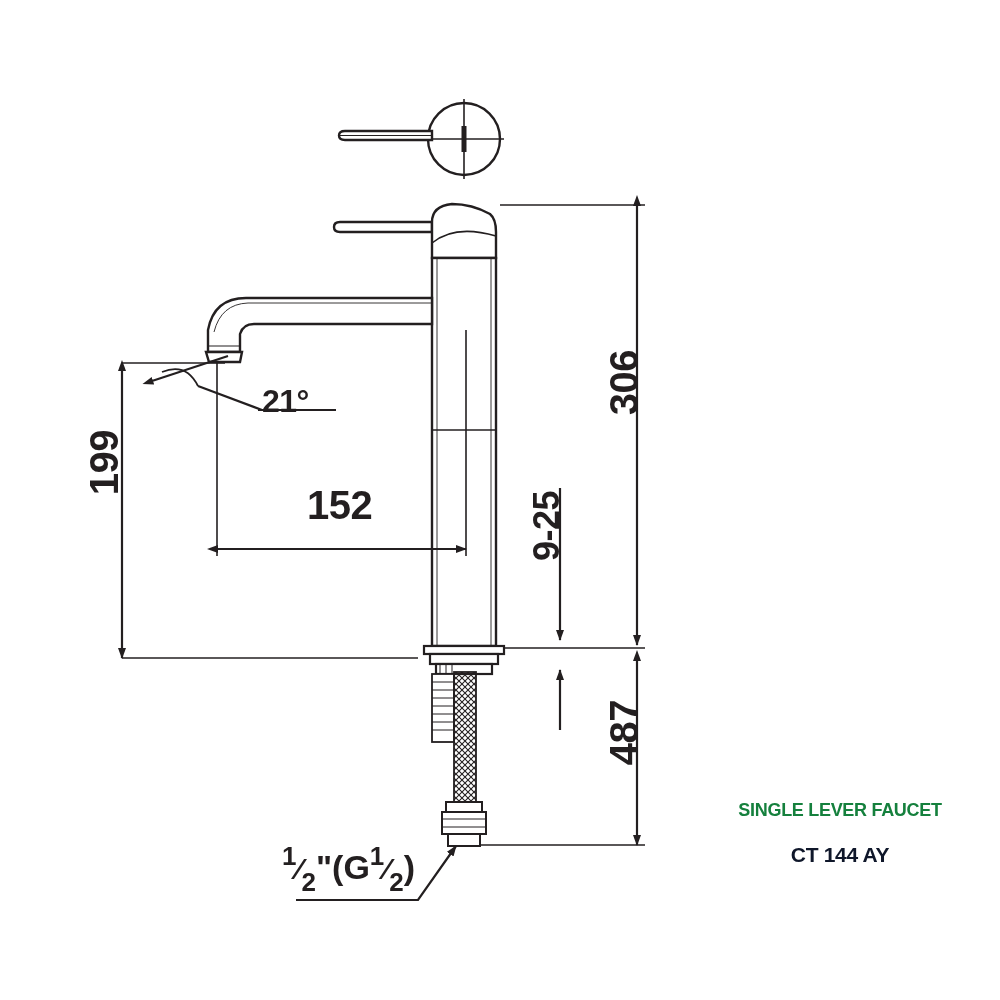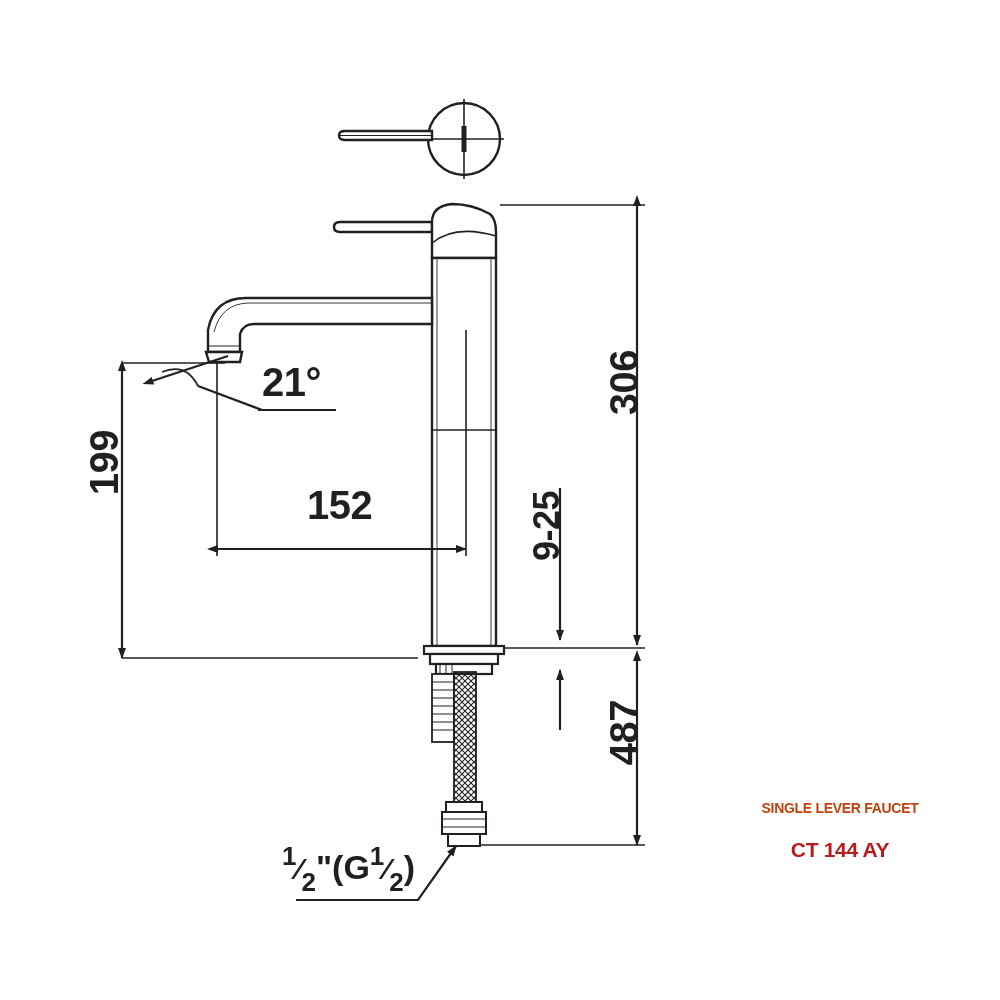--- a/index.html
+++ b/index.html
@@ -60,22 +60,22 @@
     transform: rotate(-90deg);
     transform-origin: center center;
   }
   .lbl-152 {
     left: 307px;
     top: 483px;
     font-size: 40px;
   }
   .lbl-21 {
     left: 262px;
-    top: 360px;
-    font-size: 40px;
+    top: 383px;
+    font-size: 32px;
   }
   .lbl-thread {
     left: 282px;
     top: 845px;
     font-size: 34px;
     letter-spacing: 0px;
   }
   .frac {
     display: inline-block;
     position: relative;
@@ -101,31 +101,31 @@
   .title-block {
     position: absolute;
     left: 700px;
     top: 800px;
     width: 280px;
     text-align: center;
   }
   .title-line1 {
     font-family: "Liberation Sans", sans-serif;
     font-weight: bold;
-    font-size: 14px;
+    font-size: 18px;
     letter-spacing: -0.3px;
-    color: #c2410c;
+    color: #15803d;
     white-space: nowrap;
   }
   .title-line2 {
     font-family: "Liberation Sans", sans-serif;
     font-weight: bold;
     font-size: 21px;
     letter-spacing: -0.3px;
-    color: #b91c1c;
+    color: #0f172a;
     margin-top: 22px;
     white-space: nowrap;
   }
 </style>
 </head>
 <body>
 
 <div id="stage">
 
   <svg id="drawing" width="1000" height="1000" viewBox="0 0 1000 1000">

